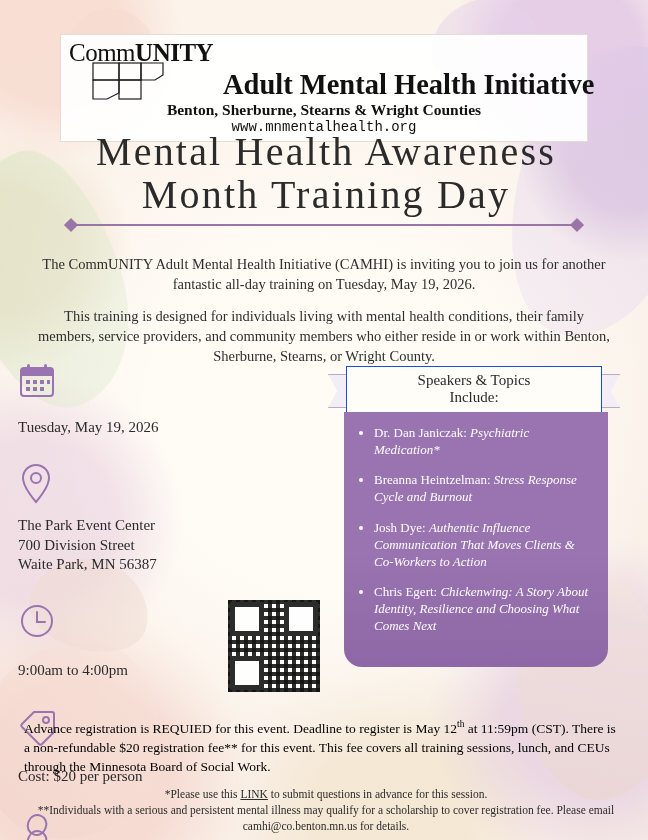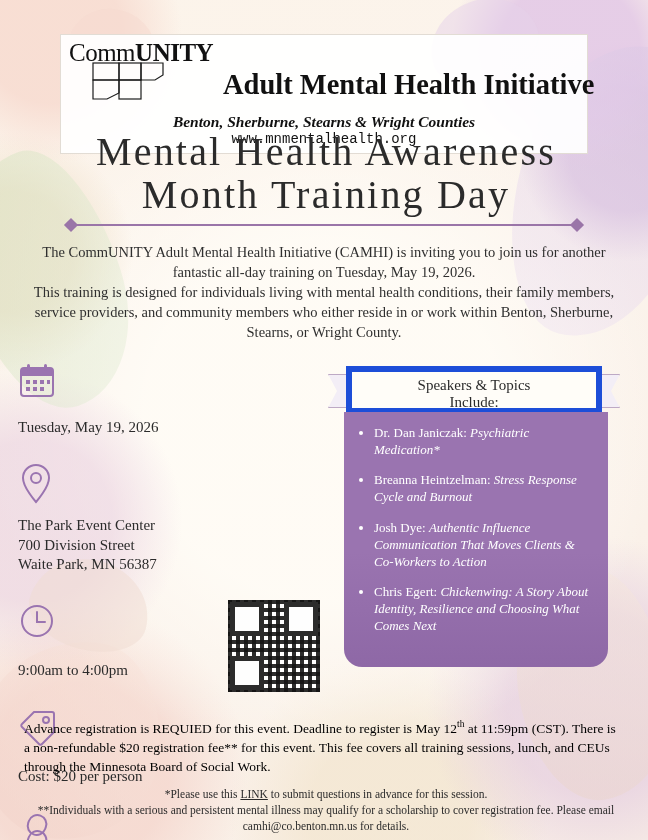--- a/index.html
+++ b/index.html
@@ -99,24 +99,23 @@
   .logo-title {
     font-size: 28.5px;
     font-weight: bold;
     color: #111;
     line-height: 1;
     padding-bottom: 2px;
     white-space: nowrap;
   }
   .logo-sub {
     font-size: 15.5px;
-    font-style: italic;
     font-weight: bold;
     color: #111;
-    margin-top: 12px;
+    margin-top: 0;
   }
   .logo-url {
     font-size: 14px;
     color: #111;
     margin-top: 0px;
     font-family: Liberation Mono, monospace;
   }
 
   
   .headline {
@@ -162,21 +161,21 @@
   .intro {
     position: absolute;
     left: 22px;
     top: 242px;
     width: 604px;
     text-align: center;
     font-size: 14.5px;
     color: #2f2f2f;
     line-height: 1.38;
   }
-  .intro p { margin: 0; }
+  .intro p { margin: 12px; }
 
   
   .details {
     position: absolute;
     left: 18px;
     top: 352px;
     width: 300px;
   }
   .detail-row {
     display: flex;
@@ -241,21 +240,21 @@
     width: 292px;
     height: 48px;
   }
   .ribbon .center {
     position: absolute;
     left: 18px;
     right: 18px;
     top: 0;
     bottom: 0;
     background: #fffdf8;
-    border: 6px solid #1d4ed8;
+    border: 1px solid #1d4ed8;
     text-align: center;
     font-size: 15px;
     color: #2b2b2b;
     line-height: 1.16;
     padding-top: 5px;
     box-sizing: border-box;
   }
   .ribbon .tail {
     position: absolute;
     top: 8px;

